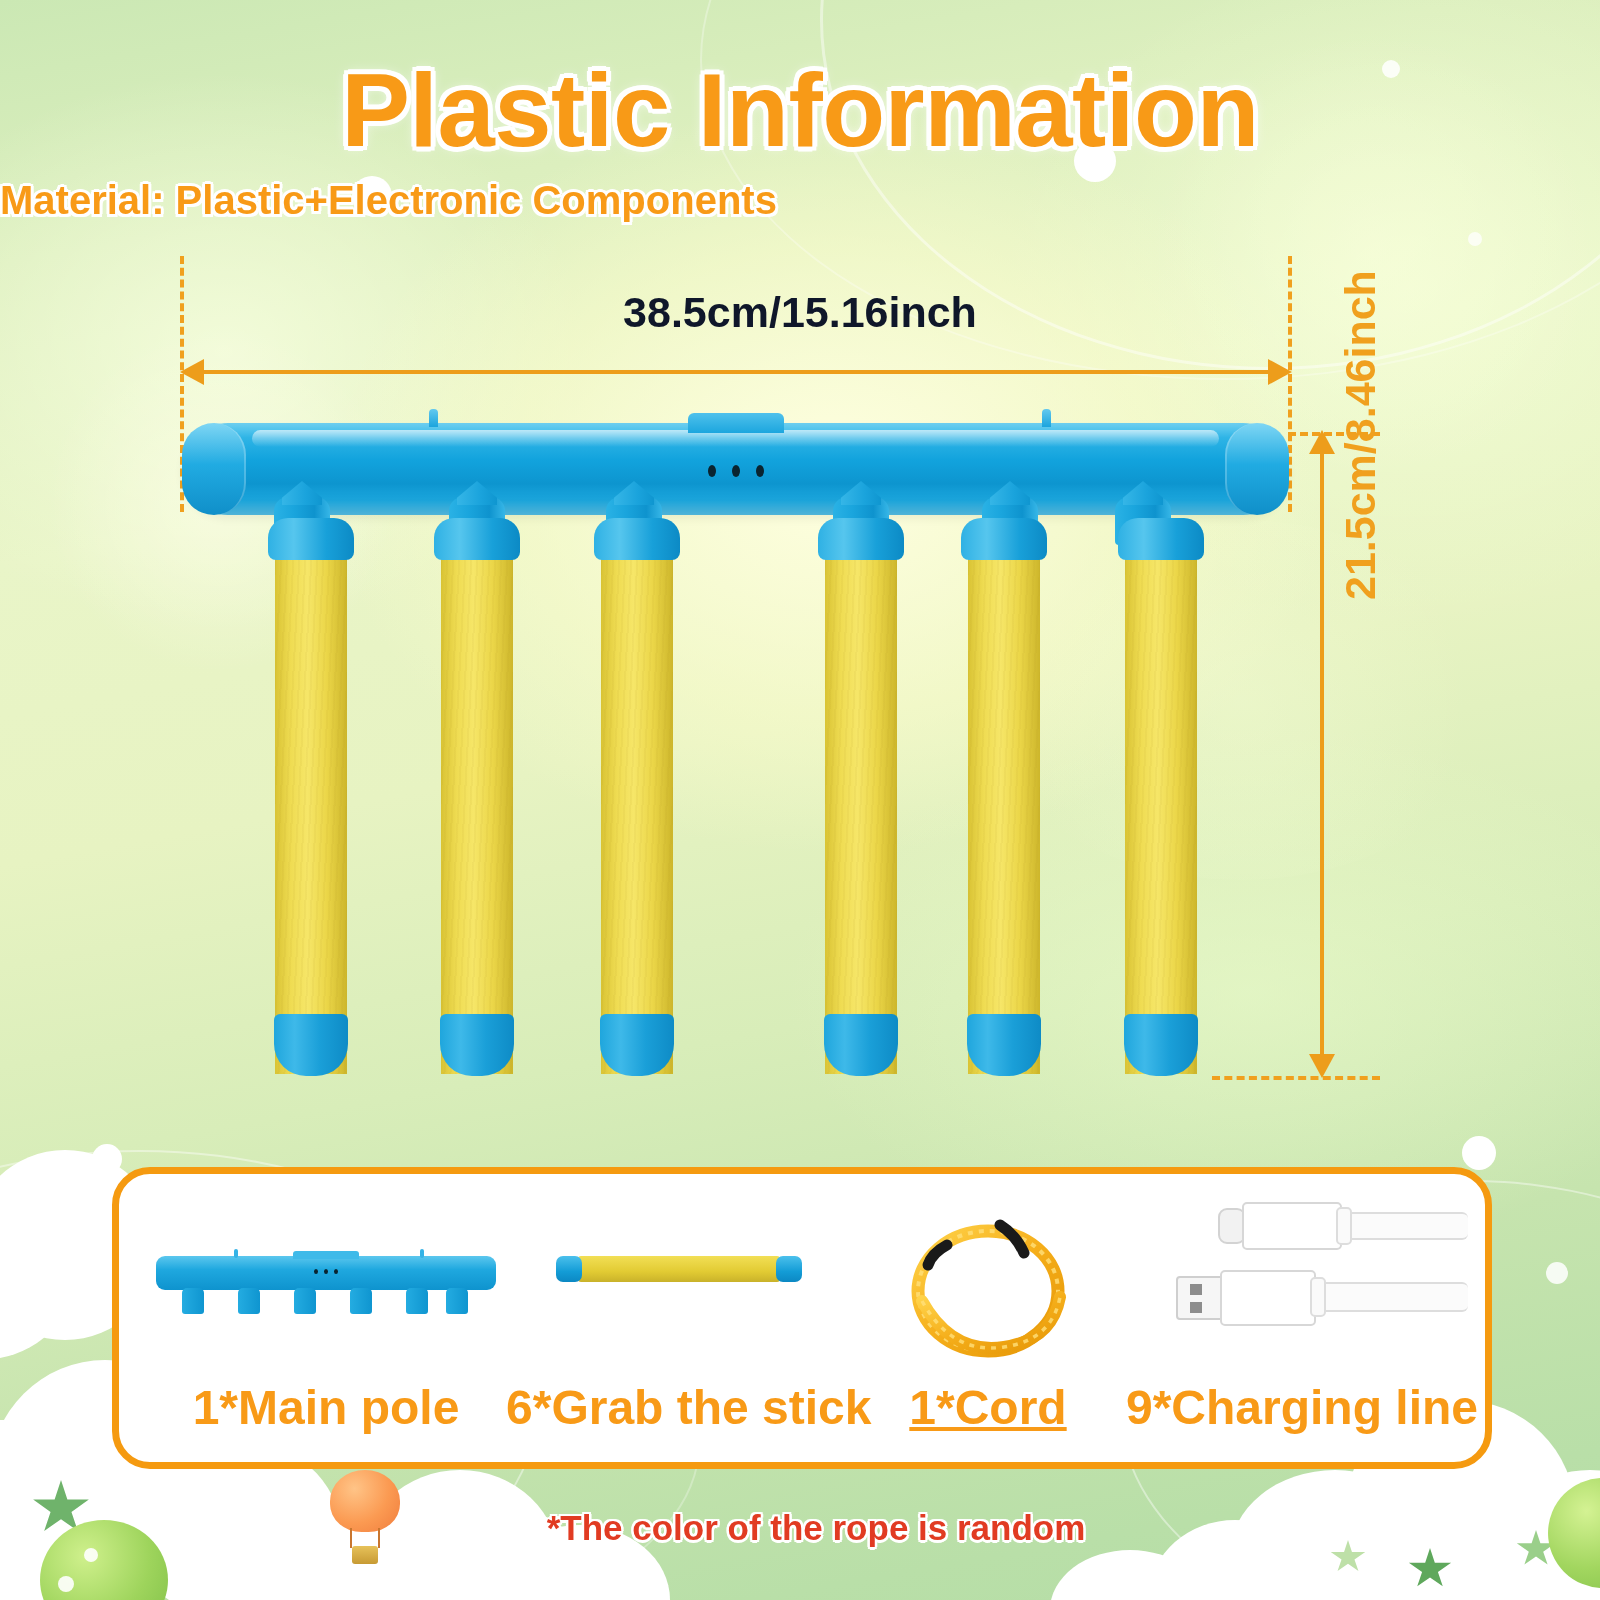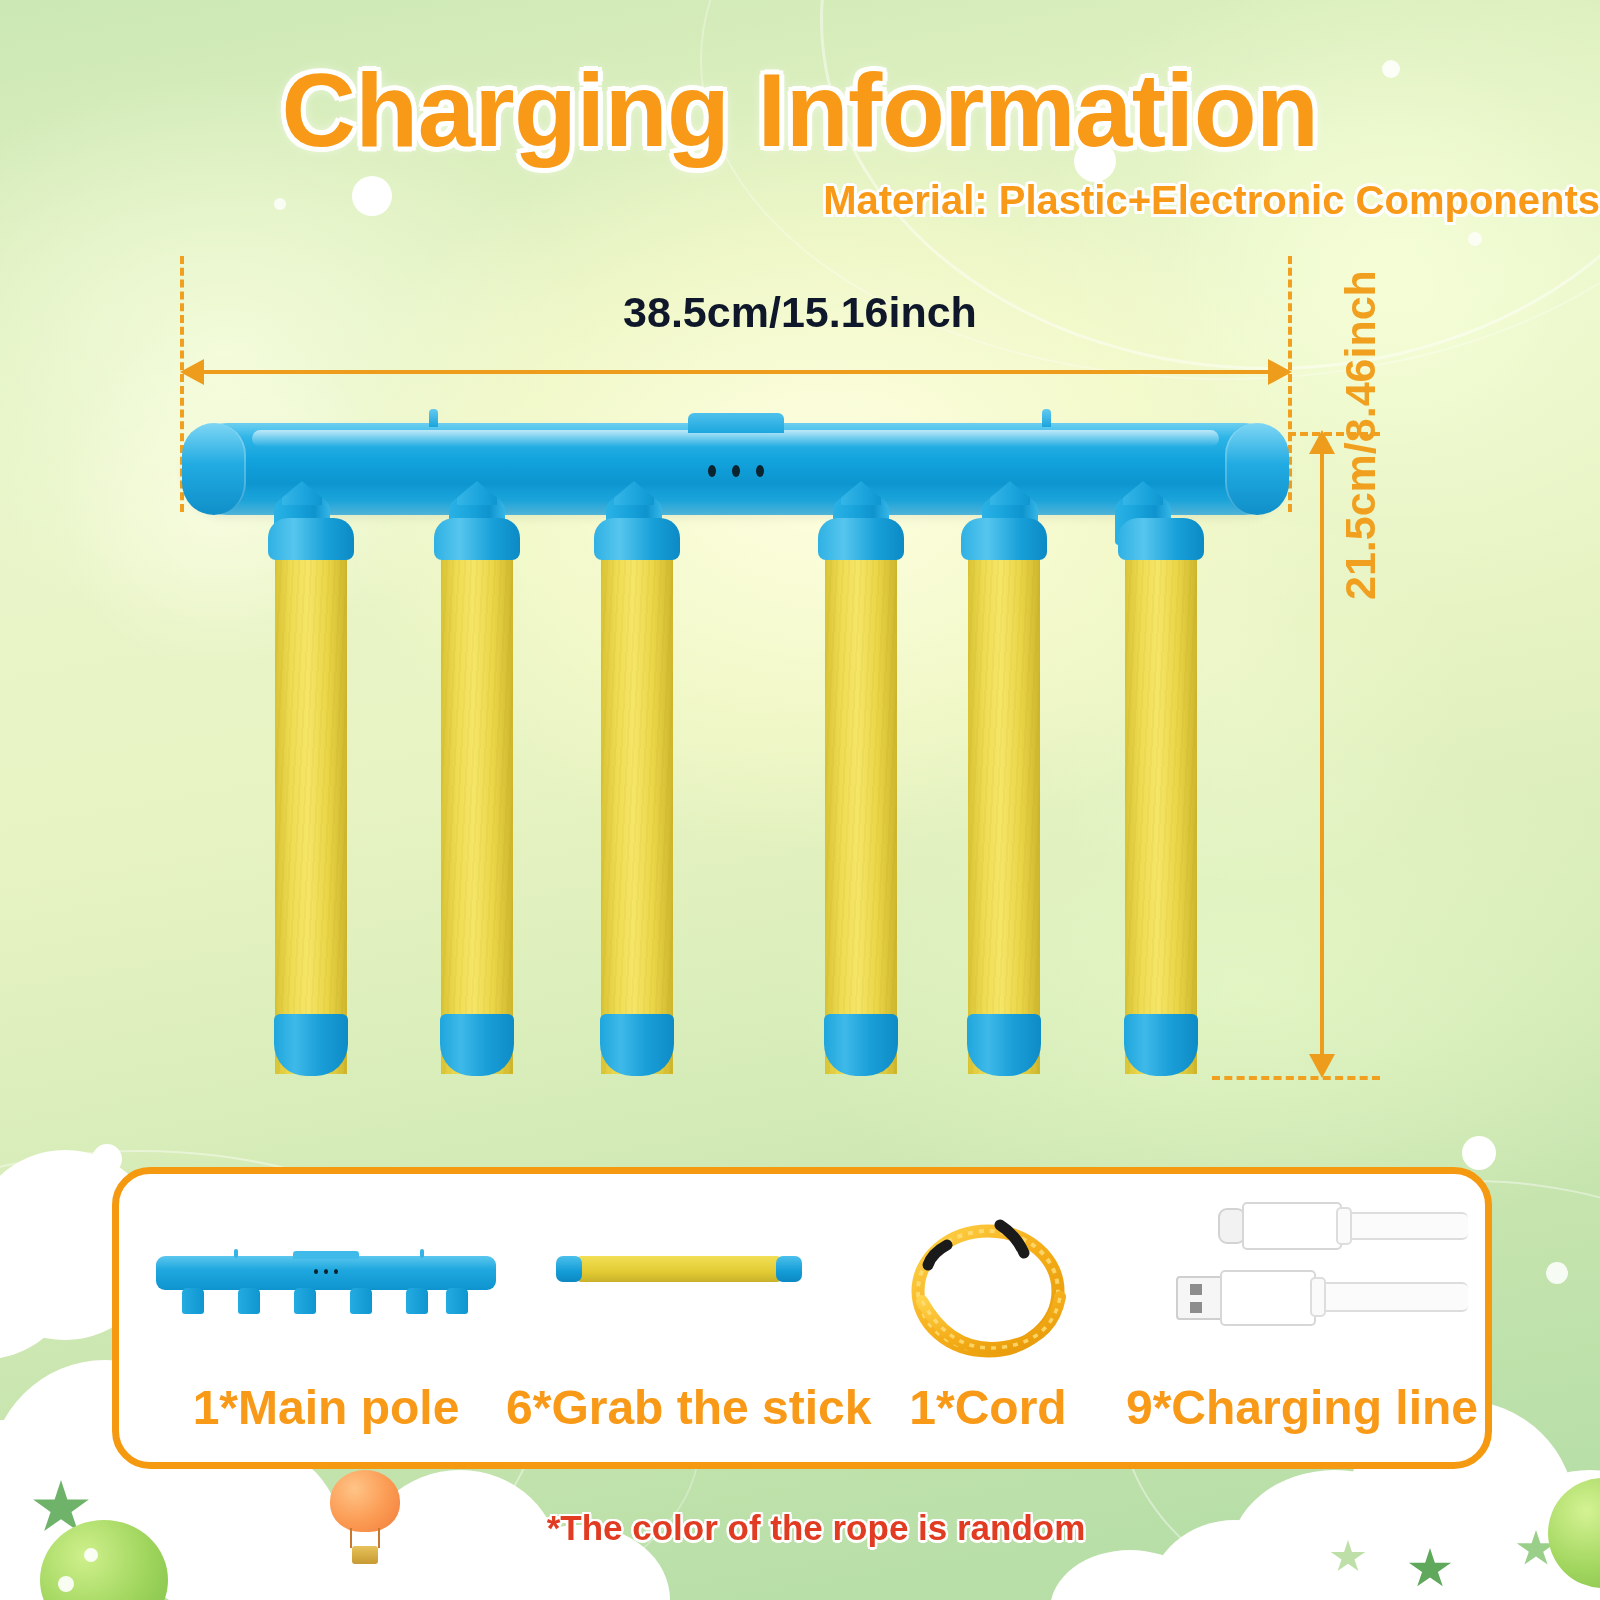--- a/index.html
+++ b/index.html
@@ -31,21 +31,21 @@
   
   .title {
     position:absolute; top:52px; left:0; width:100%; text-align:center;
     font-size:103px; font-weight:bold; color:#F89A17; letter-spacing:-0.5px;
     text-shadow:
       -4px -4px 0 #fff, 4px -4px 0 #fff, -4px 4px 0 #fff, 4px 4px 0 #fff,
       0 -5px 0 #fff, 0 5px 0 #fff, -5px 0 0 #fff, 5px 0 0 #fff,
       0 0 14px rgba(255,255,255,.9);
   }
   .subtitle {
-    position:absolute; top:178px; left:0; width:100%; text-align:right;
+    position:absolute; top:178px; left:0; width:100%; text-align:left;
     font-size:40px; font-weight:bold; color:#F89A17;
     text-shadow:-2.5px -2.5px 0 #fff,2.5px -2.5px 0 #fff,-2.5px 2.5px 0 #fff,2.5px 2.5px 0 #fff,
       0 -3px 0 #fff,0 3px 0 #fff,-3px 0 0 #fff,3px 0 0 #fff;
   }
 
   
   .vdash { position:absolute; width:0; border-left:4px dashed #F0A01E; }
   .hdash { position:absolute; height:0; border-top:4px dashed #F0A01E; }
   .hline { position:absolute; height:4px; background:#ED9D1B; }
   .vline { position:absolute; width:4px; background:#ED9D1B; }
@@ -201,21 +201,21 @@
   <div style="position:absolute;left:330px;top:1470px;width:70px;height:96px;">
     <div style="position:absolute;left:0;top:0;width:70px;height:62px;border-radius:50% 50% 45% 45%;
                 background:radial-gradient(circle at 35% 30%,#FFC487,#FB9A52 55%,#F07C3C 100%);"></div>
     <div style="position:absolute;left:20px;top:58px;width:2px;height:20px;background:#C9762F;"></div>
     <div style="position:absolute;left:48px;top:58px;width:2px;height:20px;background:#C9762F;"></div>
     <div style="position:absolute;left:22px;top:76px;width:26px;height:18px;border-radius:3px;
                 background:linear-gradient(180deg,#E7C25A,#C79A33);"></div>
   </div>
 </div>
 
-<div class="title">Charging Information</div>
+<div class="title">Plastic Information</div>
 <div class="subtitle">Material: Plastic+Electronic Components</div>
 
 <div>
 
   <div class="vdash" style="left:180px;top:256px;height:256px;"></div>
   <div class="vdash" style="left:1288px;top:256px;height:256px;"></div>
 
   <div class="hline" style="left:198px;top:370px;width:1076px;"></div>
   <div class="ar ar-l" style="left:180px;top:359px;"></div>
   <div class="ar ar-r" style="left:1268px;top:359px;"></div>
@@ -341,16 +341,16 @@
   <div style="position:absolute;left:8px;top:76px;width:48px;height:44px;background:#f6f6f6;border:2px solid #cfcfcf;border-radius:4px;"></div>
   <div style="position:absolute;left:22px;top:84px;width:12px;height:11px;background:#8d8d8d;"></div>
   <div style="position:absolute;left:22px;top:102px;width:12px;height:11px;background:#8d8d8d;"></div>
   <div class="plug-body" style="left:52px;top:70px;width:96px;height:56px;"></div>
   <div class="plug-cable" style="left:144px;top:82px;width:156px;height:30px;border-radius:0 6px 6px 0;"></div>
   <div style="position:absolute;left:142px;top:77px;width:16px;height:40px;background:#fafafa;border:2px solid #ddd;border-radius:5px;"></div>
 </div>
 
 <div class="acc-label" style="left:156px;  width:340px;">1*Main pole</div>
 <div class="acc-label" style="left:506px;  width:346px;">6*Grab the stick</div>
-<div class="acc-label" style="left:862px;  width:252px;">1*Cord</div>
+<div class="acc-label" style="left:862px;  width:252px;text-decoration:underline;">1*Cord</div>
 <div class="acc-label" style="left:1122px; width:360px;">9*Charging line</div>
 
 <div class="footnote">*The color of the rope is random</div>
 
 </body></html>

